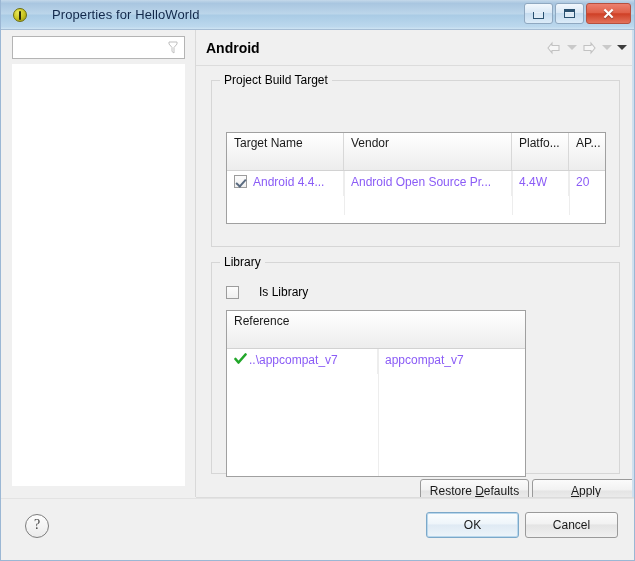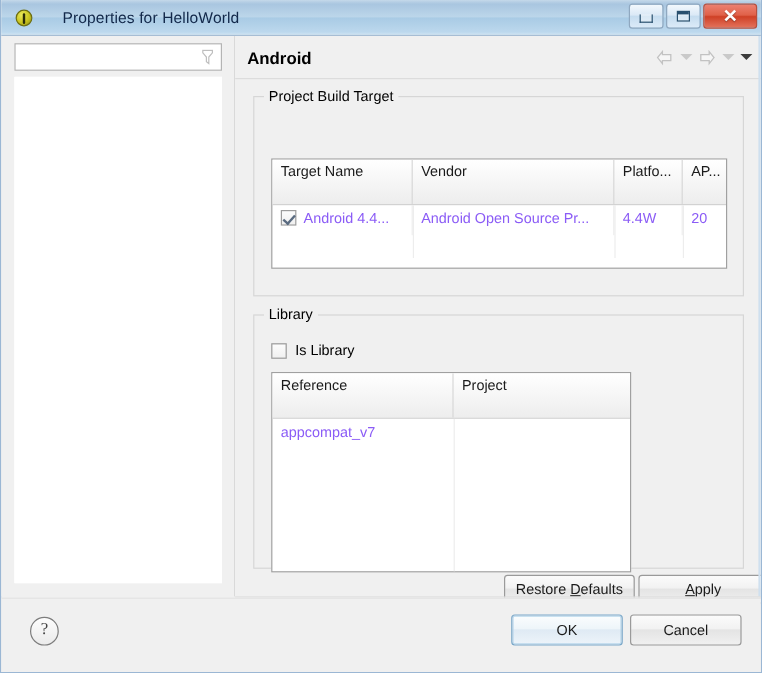--- a/index.html
+++ b/index.html
@@ -335,21 +335,21 @@
     position: relative;
     margin-right: 2px;
   }
 
   
   .islib-row {
     position: absolute;
     left: 14px; top: 22px;
     display: flex;
     align-items: center;
-    gap: 7px;
+    gap: 20px;
   }
   .islib-label { font-size: 12px; color: #000; }
 
   
   .btn {
     box-sizing: border-box;
     border: 1px solid #9a9a9a;
     border-radius: 3px;
     background: linear-gradient(to bottom, #fbfbfb 0%, #f2f2f2 45%, #e4e4e4 50%, #f0f0f0 100%);
     font-family: "Liberation Sans", sans-serif;
@@ -540,24 +540,31 @@
       <span class="group-label">Library</span>
 
       <div class="islib-row">
         <span class="cb"></span>
         <span class="islib-label">Is Library</span>
       </div>
 
       <div class="tbl" id="tbl-library">
         <div class="tbl-head">
           <div class="th" style="width:151px;">Reference</div>
-          <div class="th" style="width:147px;">Project</div>
         </div>
         <div class="tbl-body">
           <div class="tr">
+            <div class="td" style="width:151px;">
+              <span class="check-green">
+                <svg width="13" height="12" viewBox="0 0 13 12">
+                  <path d="M1.5 6 L4.5 9.5 L11.5 1.5" fill="none" stroke="#22a72a" stroke-width="2.6" stroke-linecap="round" stroke-linejoin="round"></path>
+                </svg>
+              </span>
+              <span>..\appcompat_v7</span>
+            </div>
             <div class="td" style="width:147px;">appcompat_v7</div>
           </div>
           <div class="tbl-colline" style="left:151px; height:144px;"></div>
         </div>
       </div>
 
     </div>
 
     <div class="bottom-buttons">
       <button class="btn" id="btn-restore">

